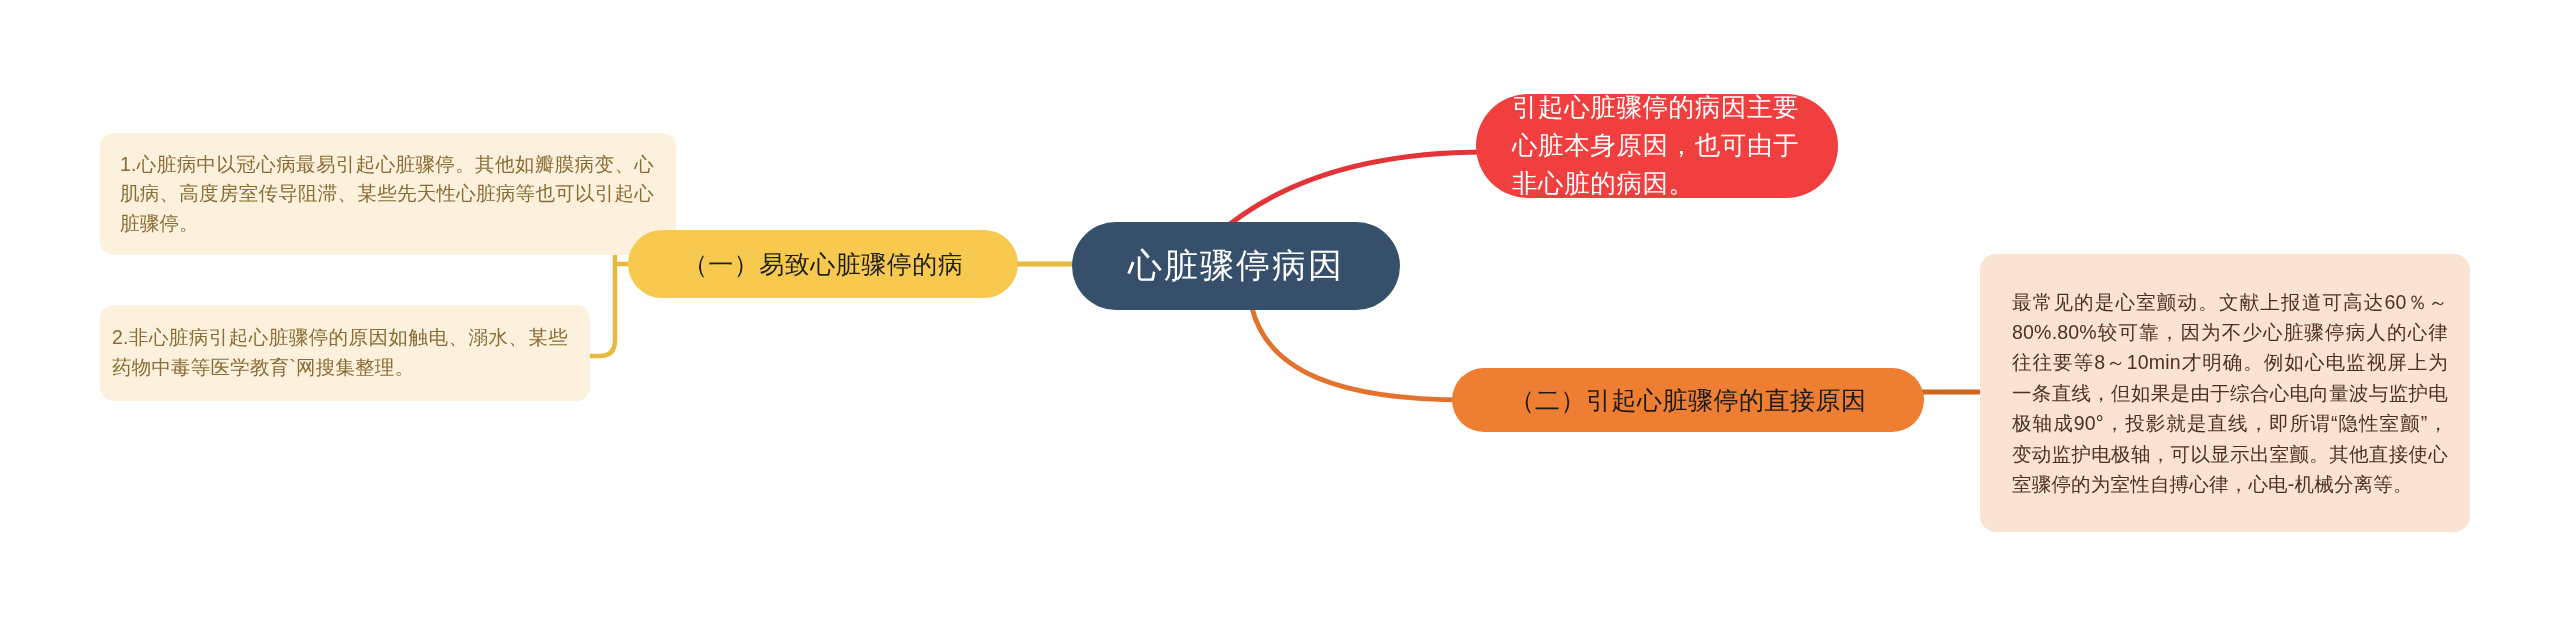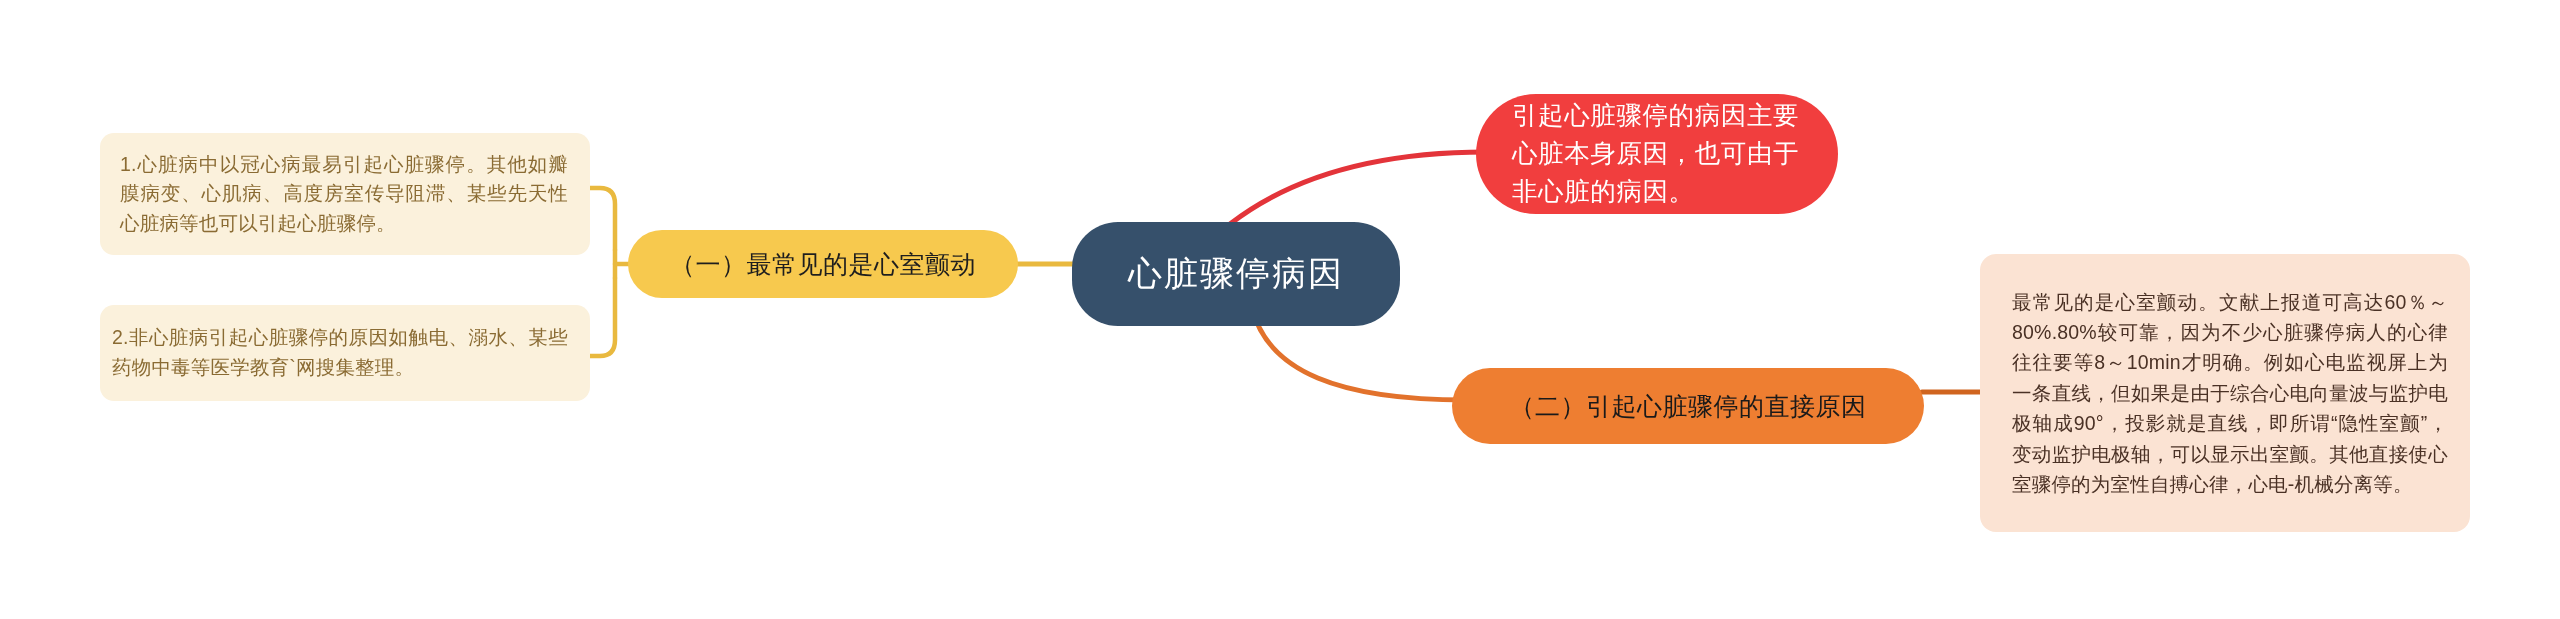--- a/index.html
+++ b/index.html
@@ -126,41 +126,41 @@
 
     <path d="M 1008 264 L 1082 264" fill="none" stroke="#E9B93F" stroke-width="5" stroke-linecap="round"></path>
 
     <path d="M 1230 224 C 1300 170 1390 152 1486 152" fill="none" stroke="#E3343A" stroke-width="5" stroke-linecap="round"></path>
 
     <path d="M 1252 308 C 1268 372 1340 400 1466 400" fill="none" stroke="#E2722C" stroke-width="5" stroke-linecap="round"></path>
 
     <path d="M 1922 392 L 1984 392" fill="none" stroke="#D0651F" stroke-width="5" stroke-linecap="round"></path>
   </svg>
 
-  <div class="node leaf-card" style="left:100px; top:133px; width:490px; height:122px;">
+  <div class="node leaf-card" style="left:100px; top:133px; width:576px; height:122px;">
     <span class="txt">1.心脏病中以冠心病最易引起心脏骤停。其他如瓣膜病变、心肌病、高度房室传导阻滞、某些先天性心脏病等也可以引起心脏骤停。</span>
   </div>
 
   <div class="node leaf-card" style="left:100px; top:305px; width:490px; height:96px;padding-left:12px;">
     <span class="txt">2.非心脏病引起心脏骤停的原因如触电、溺水、某些药物中毒等医学教育`网搜集整理。</span>
   </div>
 
   <div class="node pill pill-yellow" style="left:628px; top:230px; width:390px; height:68px;">
-    <span>（一）最常见的是心室颤动</span>
+    <span>（一）易致心脏骤停的病</span>
   </div>
 
-  <div class="node root" style="left:1072px; top:222px; width:328px; height:104px;">
+  <div class="node root" style="left:1072px; top:222px; width:328px; height:88px;">
     <span>心脏骤停病因</span>
   </div>
 
-  <div class="node bubble-red" style="left:1476px; top:94px; width:362px; height:120px;">
+  <div class="node bubble-red" style="left:1476px; top:94px; width:362px; height:104px;">
     <span class="txt">引起心脏骤停的病因主要心脏本身原因，也可由于非心脏的病因。</span>
   </div>
 
-  <div class="node pill pill-orange" style="left:1452px; top:368px; width:472px; height:76px;">
+  <div class="node pill pill-orange" style="left:1452px; top:368px; width:472px; height:64px;">
     <span>（二）引起心脏骤停的直接原因</span>
   </div>
 
   <div class="node detail-card" style="left:1980px; top:254px; width:490px; height:278px;padding-left:32px;">
     <span class="txt">最常见的是心室颤动。文献上报道可高达60％～80%.80%较可靠，因为不少心脏骤停病人的心律往往要等8～10min才明确。例如心电监视屏上为一条直线，但如果是由于综合心电向量波与监护电极轴成90°，投影就是直线，即所谓“隐性室颤”，变动监护电极轴，可以显示出室颤。其他直接使心室骤停的为室性自搏心律，心电-机械分离等。</span>
   </div>
 
 </div>
 
 </body></html>

